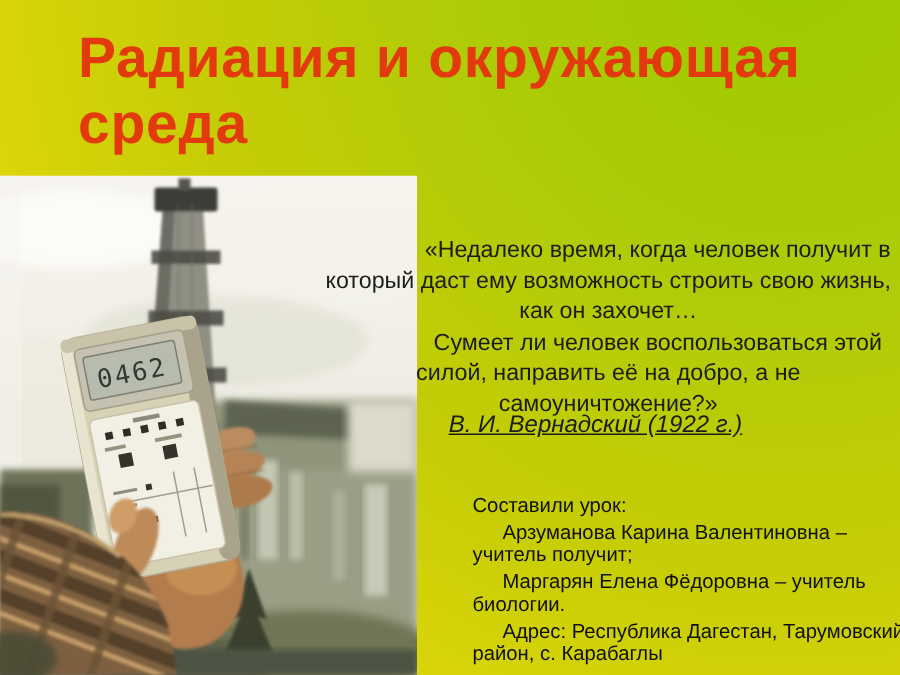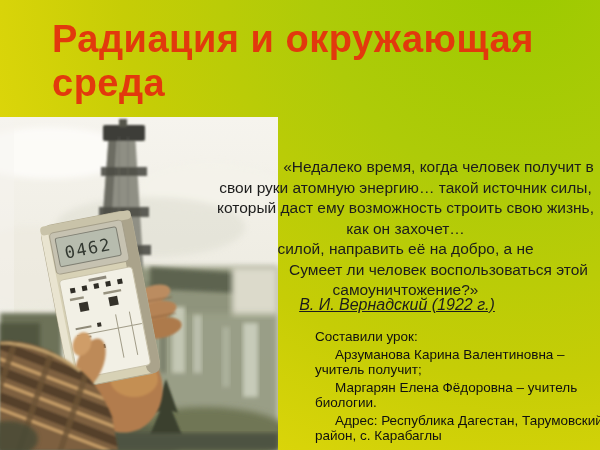--- a/index.html
+++ b/index.html
@@ -153,25 +153,24 @@
         <path d="M-10,238 L120,288 M-10,262 L120,312 M-10,288 L120,338" stroke="#c69d67" stroke-width="3" fill="none"></path>
         <path d="M20,210 L-20,330 M55,225 L15,345 M90,245 L50,365" stroke="#6b5436" stroke-width="6" opacity="0.8" fill="none"></path>
       </g>
       <path d="M0,226 C30,226 60,238 80,254" stroke="#d8b67c" stroke-width="3" opacity="0.7" fill="none"></path>
     </g>
     <ellipse cx="8" cy="322" rx="30" ry="18" fill="#454a36" opacity="0.8" filter="url(#b2)"></ellipse>
   </svg>
 
   <div class="quote">
     <div class="q qi">«Недалеко время, когда человек получит в</div>
-    <div class="q">свои руки атомную энергию… такой источник силы,</div>
     <div class="q">который даст ему возможность строить свою жизнь,</div>
     <div class="q">как он захочет…</div>
+    <div class="q qi">Сумеет ли человек воспользоваться этой</div>
     <div class="q">силой, направить её на добро, а не</div>
-    <div class="q qi">Сумеет ли человек воспользоваться этой</div>
     <div class="q">самоуничтожение?»</div>
     <div class="q-attrib">В.  И. Вернадский (1922 г.)</div>
   </div>
 
   <div class="credits">
     <div>Составили урок:</div>
     <div class="c-start">Арзуманова Карина Валентиновна –</div>
     <div>учитель получит;</div>
     <div class="c-start">Маргарян Елена Фёдоровна – учитель</div>
     <div>биологии.</div>

